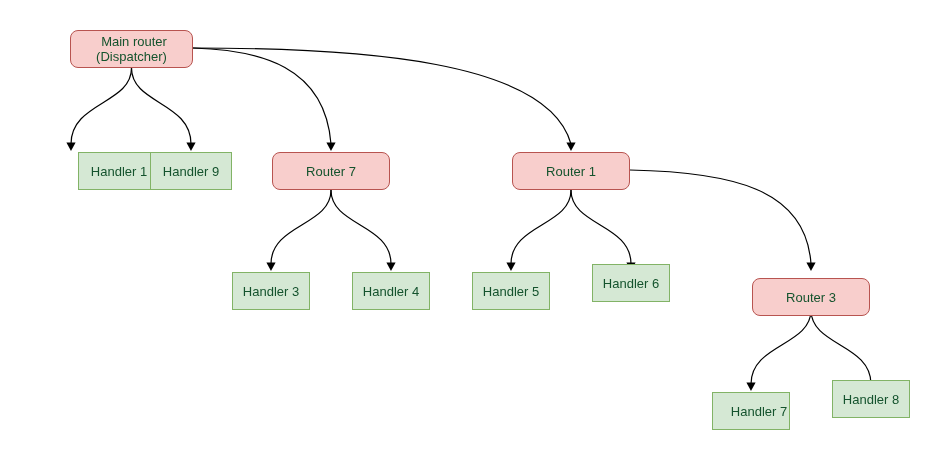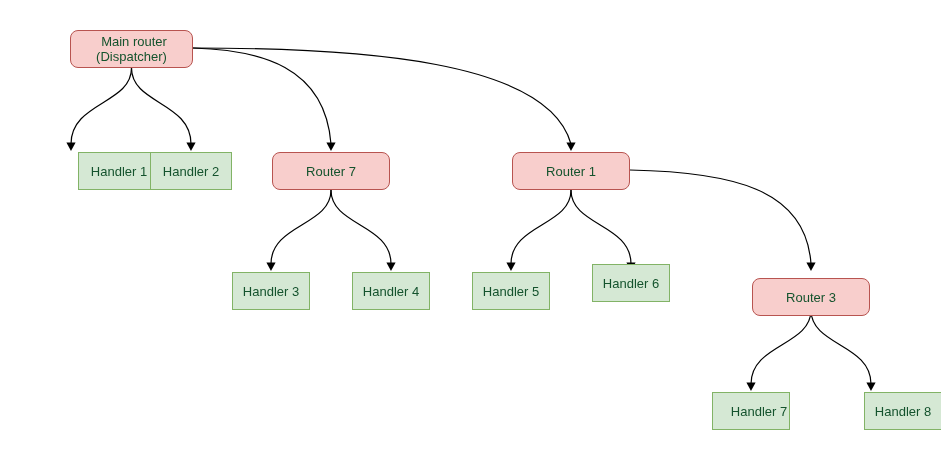--- a/index.html
+++ b/index.html
@@ -105,24 +105,24 @@
       </g>
       <g>
         <path class="edge-path" d="M 811 310 C 811 346, 871 344, 871 384" stroke="#000000"></path>
         <path d="M 866.4 382.5 L 875.6 382.5 L 871 391 Z" class="arrow-head" fill="#000000"></path>
       </g>
     </svg>
   <div id="node-layer">
       <div class="node node-router" style="left: 70px; top: 30px; width: 123px; height: 38px;"><span>Main router
 (Dispatcher)</span></div>
       <div class="node node-handler" style="left: 30px; top: 152px; width: 82px; height: 38px; margin-left: 48px;"><span>Handler 1</span></div>
-      <div class="node node-handler" style="left: 150px; top: 152px; width: 82px; height: 38px;"><span>Handler 2</span></div>
+      <div class="node node-handler" style="left: 150px; top: 152px; width: 82px; height: 38px;"><span>Handler 9</span></div>
       <div class="node node-router" style="left: 272px; top: 152px; width: 118px; height: 38px;"><span>Router 7</span></div>
       <div class="node node-router" style="left: 512px; top: 152px; width: 118px; height: 38px;"><span>Router 1</span></div>
       <div class="node node-handler" style="left: 232px; top: 272px; width: 78px; height: 38px;"><span>Handler 3</span></div>
       <div class="node node-handler" style="left: 352px; top: 272px; width: 78px; height: 38px;"><span>Handler 4</span></div>
       <div class="node node-handler" style="left: 472px; top: 272px; width: 78px; height: 38px;"><span>Handler 5</span></div>
       <div class="node node-handler" style="left: 592px; top: 264px; width: 78px; height: 38px;"><span>Handler 6</span></div>
       <div class="node node-router" style="left: 752px; top: 278px; width: 118px; height: 38px;"><span>Router 3</span></div>
       <div class="node node-handler" style="left: 712px; top: 392px; width: 78px; height: 38px; padding-left: 16px;"><span>Handler 7</span></div>
-      <div class="node node-handler" style="left: 832px; top: 392px; width: 78px; height: 38px; margin-left: 32px;"><span>Handler 8</span></div>
+      <div class="node node-handler" style="left: 832px; top: 380px; width: 78px; height: 38px;"><span>Handler 8</span></div>
     </div>
 </div>
 
 </body></html>

